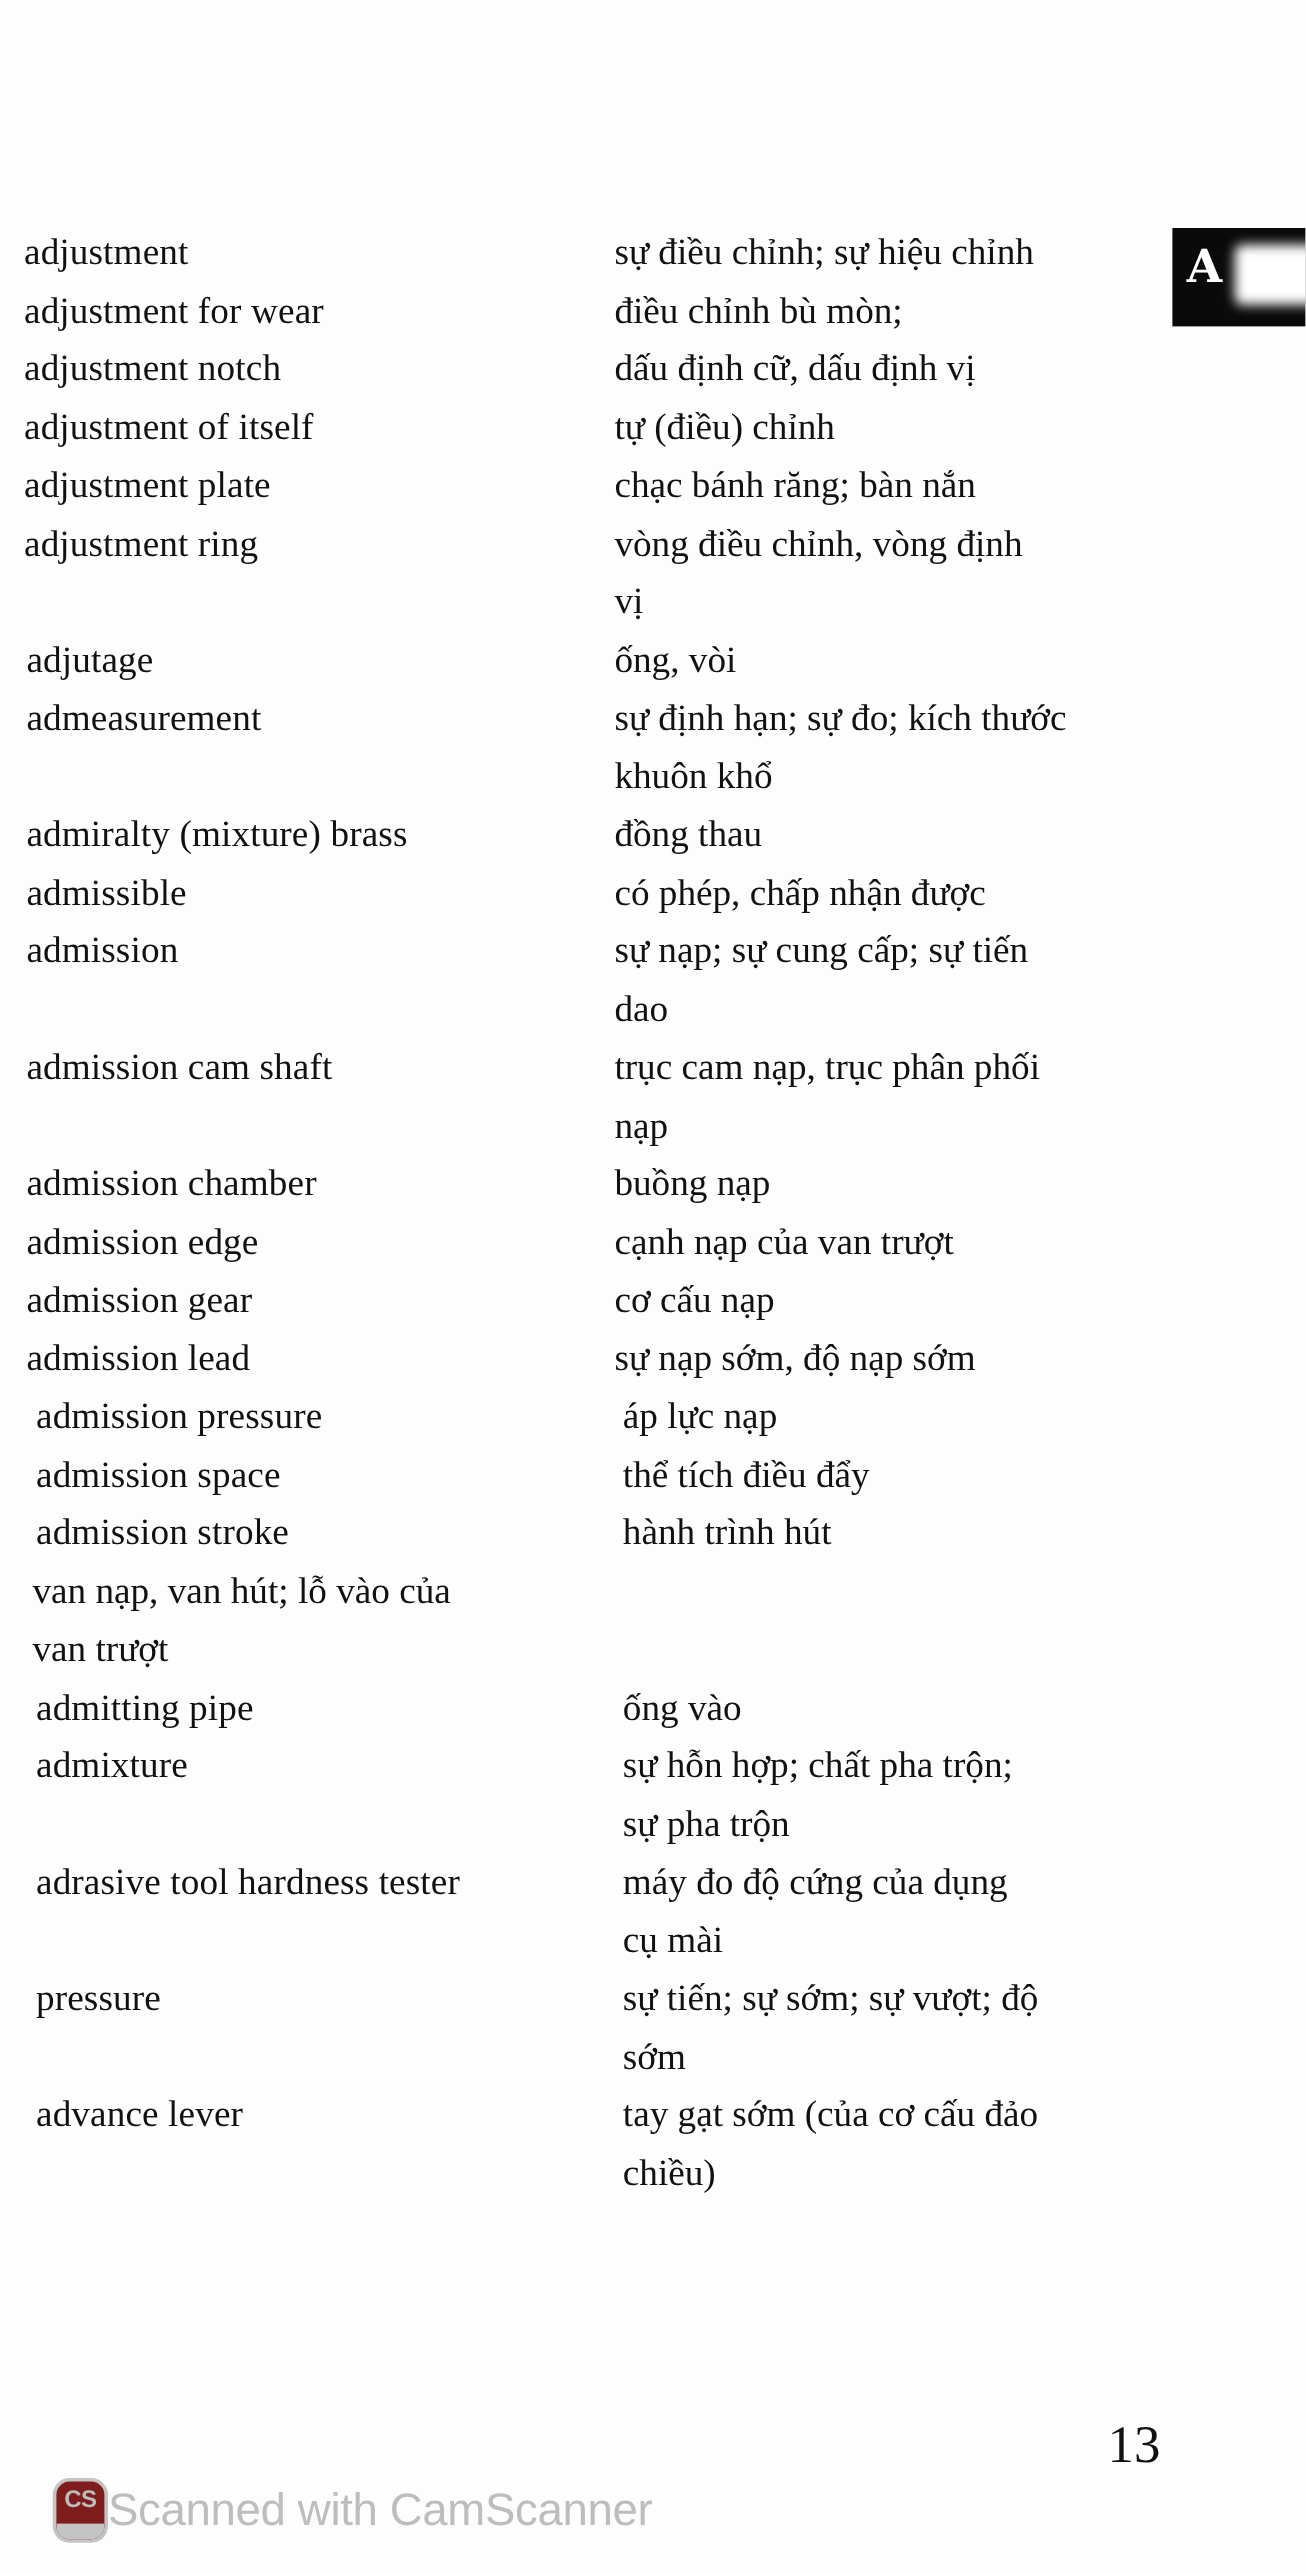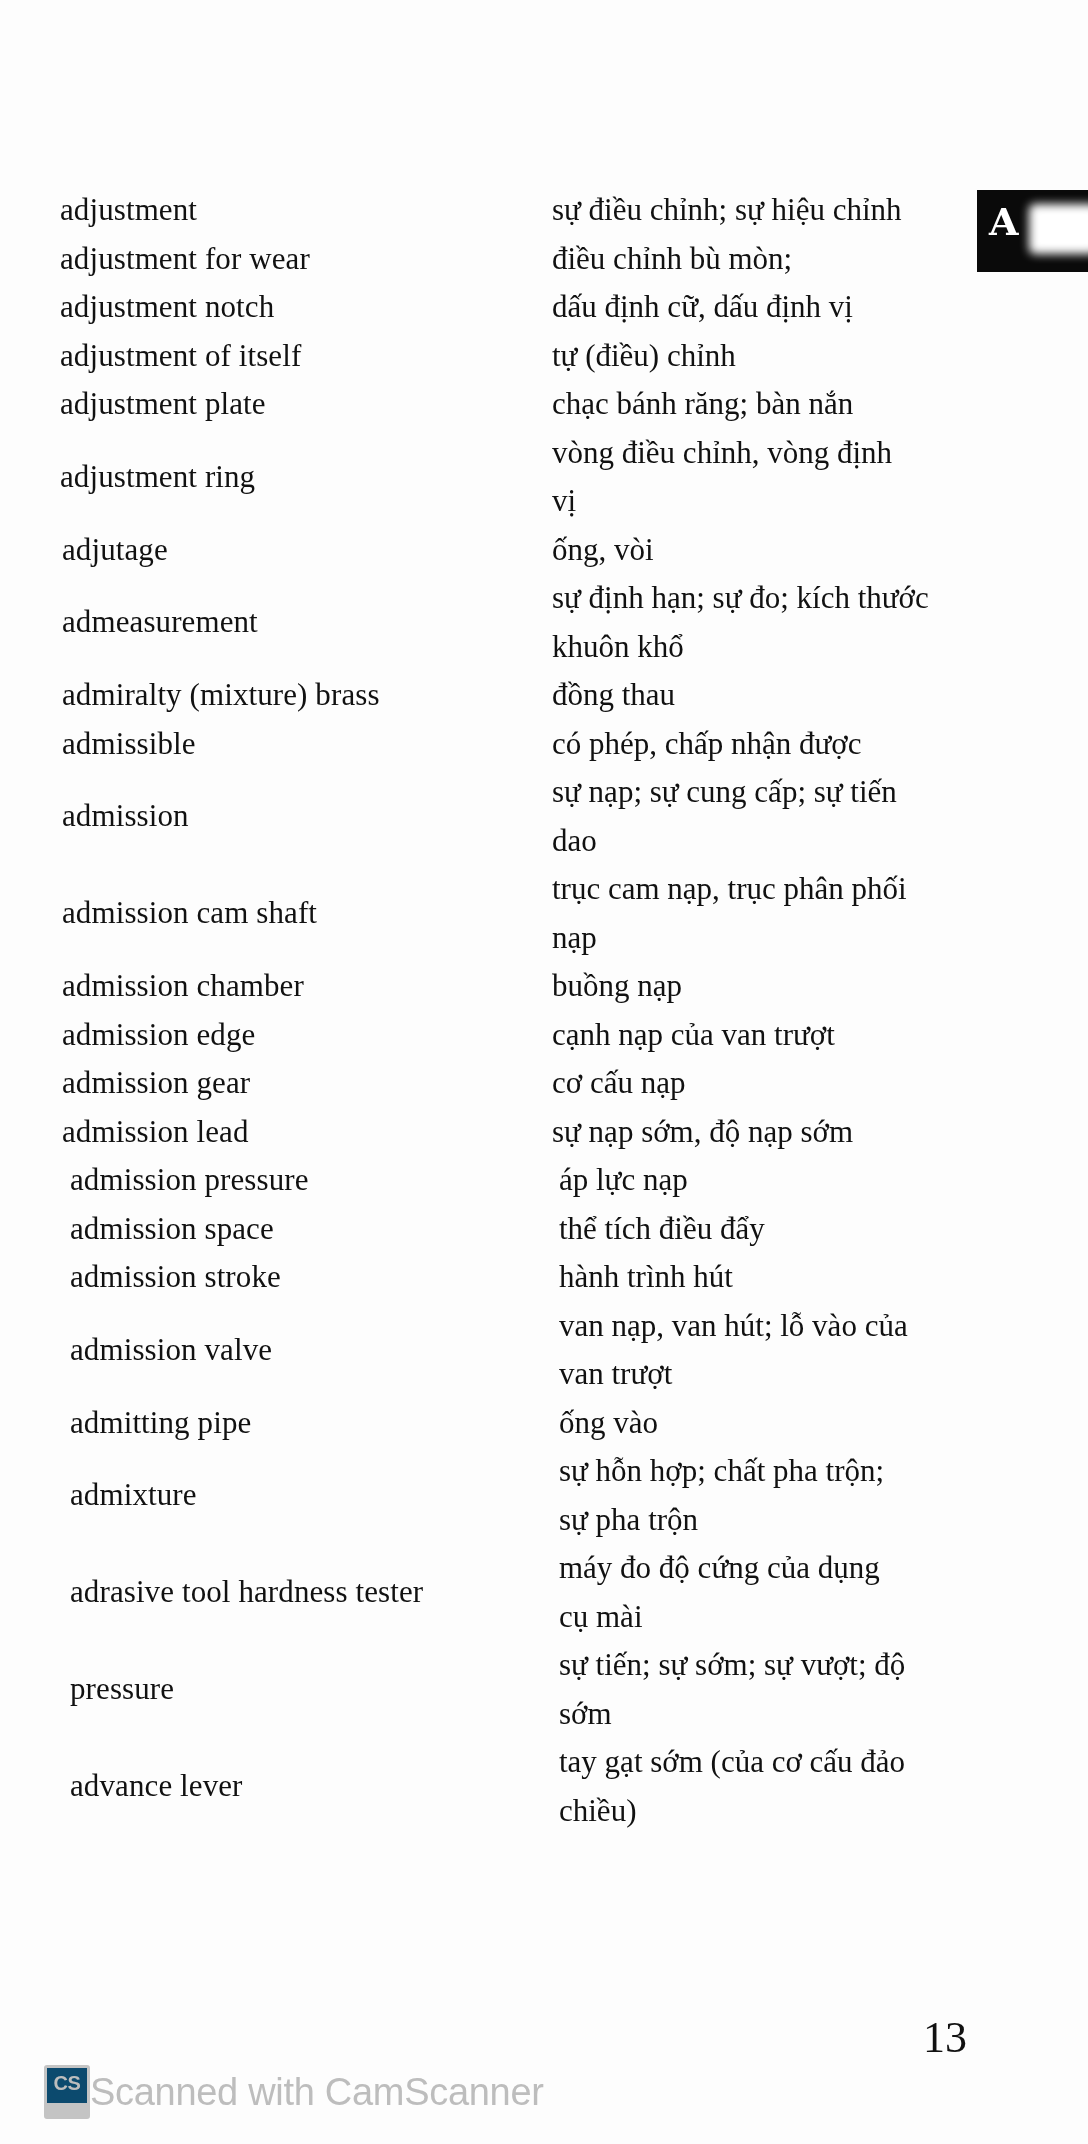--- a/index.html
+++ b/index.html
@@ -24,22 +24,21 @@
   }
   .entries {
     position: absolute;
     left: 0;
     top: 186px;
     width: 1088px;
   }
   .entry {
     position: relative;
     display: flex;
-    align-items: center;
-    margin-left: 40px;
+    align-items: flex-start;
   }
   .term {
     width: 492px;
     padding-left: 22px;
     box-sizing: border-box;
     font-size: 31px;
     line-height: 48.5px;
     white-space: nowrap;
     letter-spacing: 0.1px;
   }
@@ -104,24 +103,24 @@
     left: 44px;
     top: 2064px;
     display: flex;
     align-items: center;
     height: 56px;
   }
   .cs-logo {
     width: 46px;
     height: 54px;
     border: 3px solid #c4c4c4;
-    border-radius: 3px;
+    border-radius: 14px;
     box-sizing: border-box;
     position: relative;
-    background: #0c4a6e;
+    background: #7f1d1d;
     overflow: hidden;
   }
   .cs-logo .cs-text {
     position: absolute;
     left: 0; right: 0;
     top: 4px;
     text-align: center;
     font-family: "Liberation Sans", "DejaVu Sans", sans-serif;
     font-weight: bold;
     font-size: 20px;
@@ -265,21 +264,20 @@
         <span class="meaning-line">thể tích điều đẩy</span>
       </div>
     </div>
     <div class="entry late">
       <div class="term">admission stroke</div>
       <div class="meaning">
         <span class="meaning-line">hành trình hút</span>
       </div>
     </div>
     <div class="entry late">
-      <div class="term">admission valve</div>
       <div class="meaning">
         <span class="meaning-line">van nạp, van hút; lỗ vào của</span>
         <span class="meaning-line">van trượt</span>
       </div>
     </div>
     <div class="entry late">
       <div class="term">admitting pipe</div>
       <div class="meaning">
         <span class="meaning-line">ống vào</span>
       </div>

